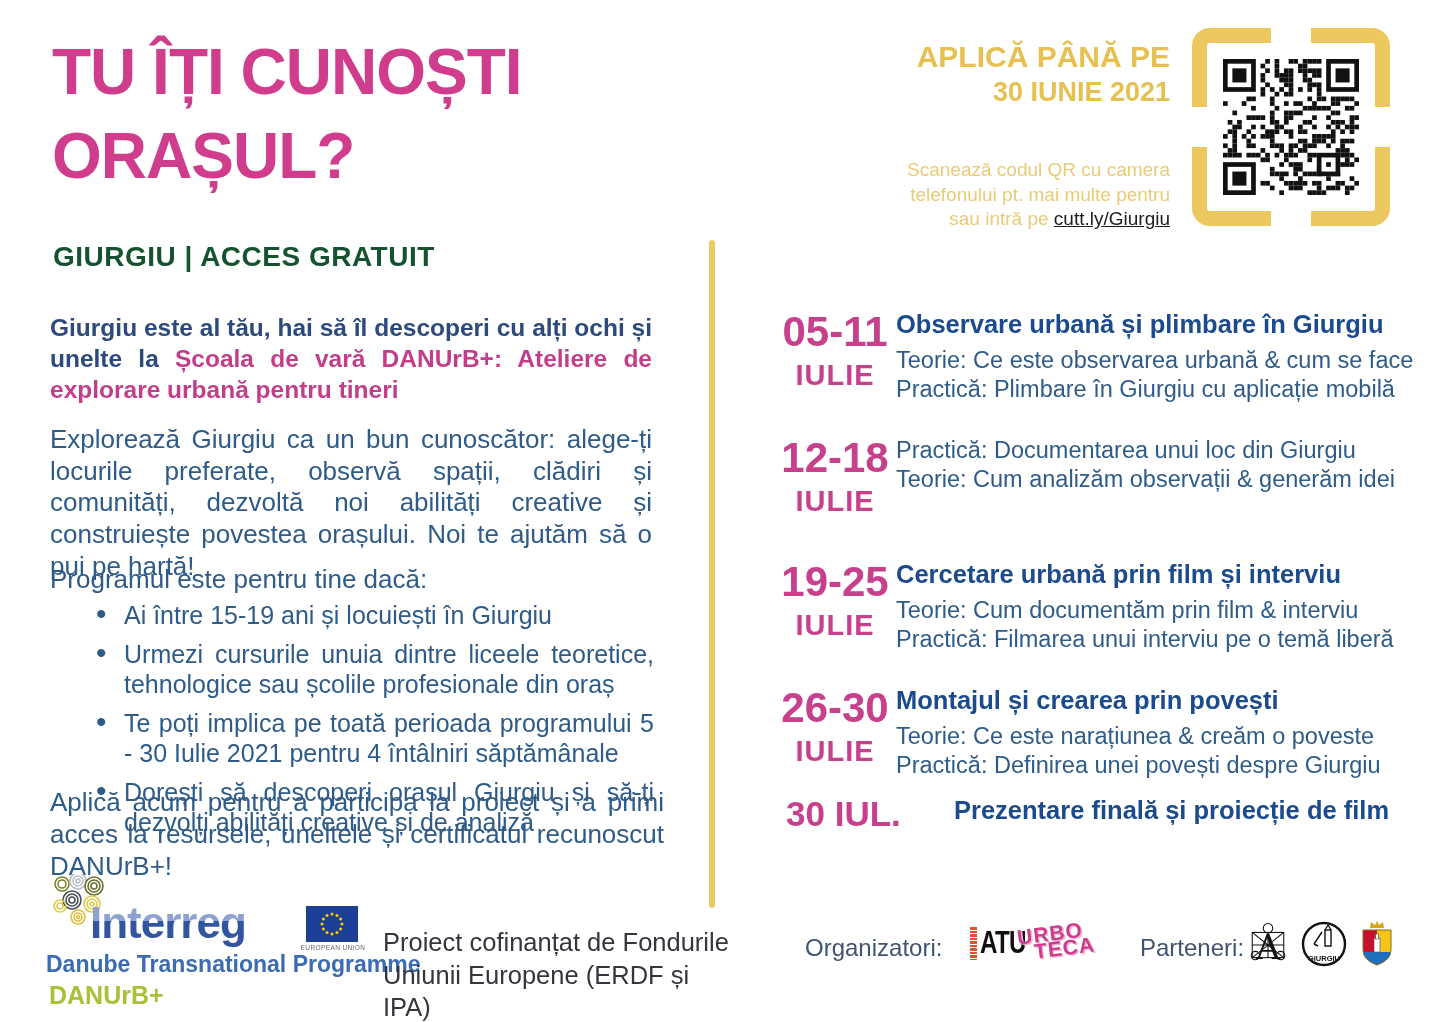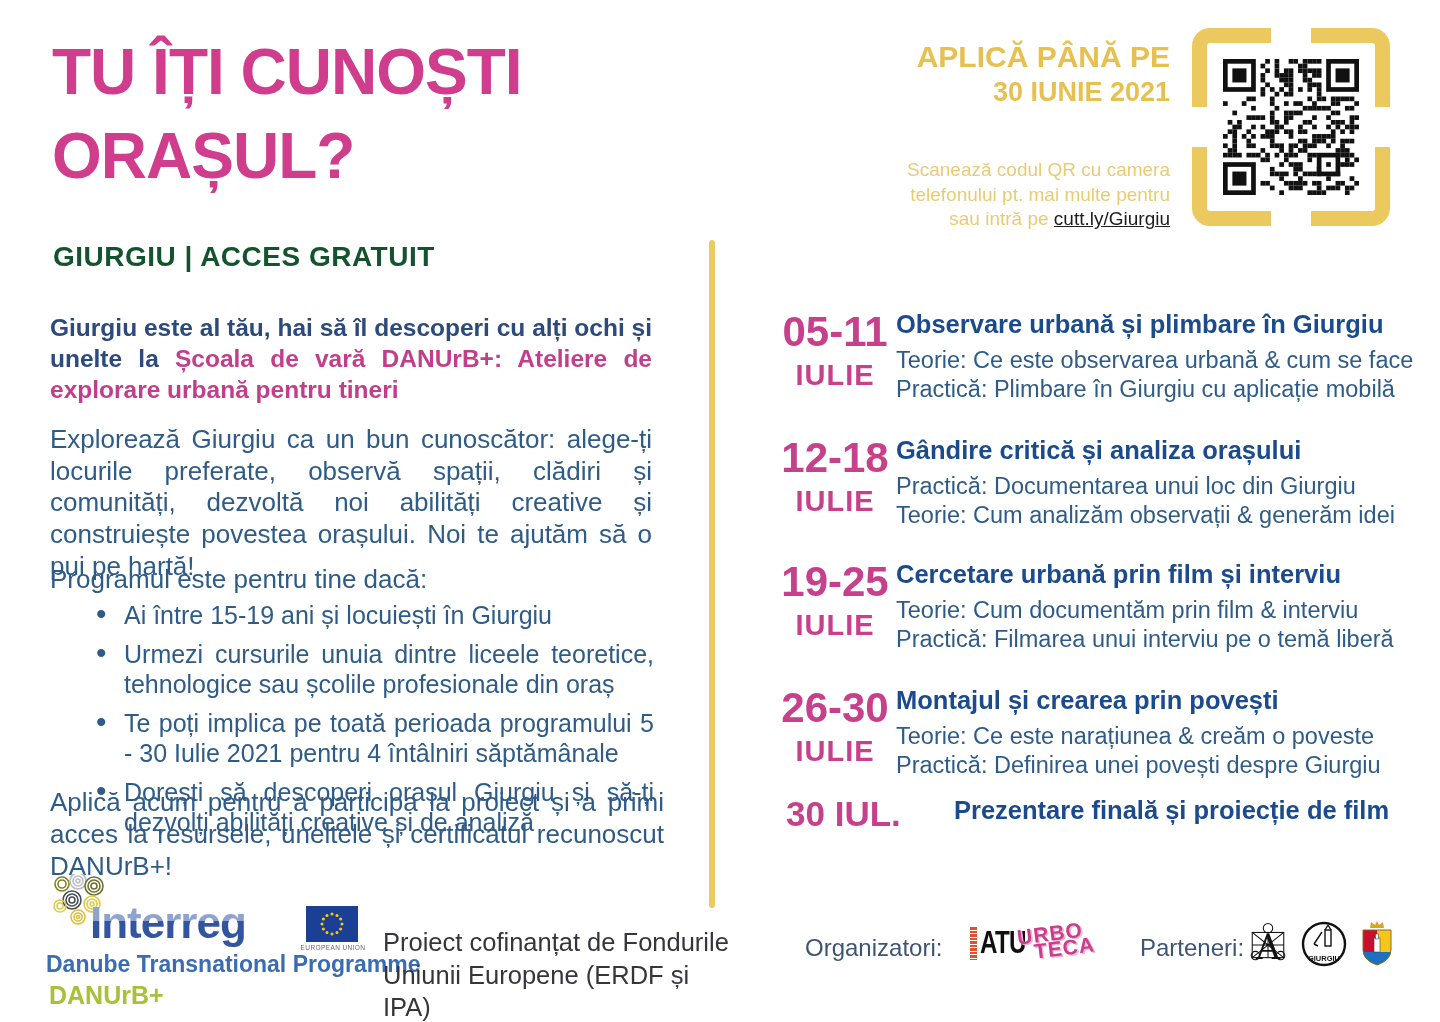--- a/index.html
+++ b/index.html
@@ -459,21 +459,20 @@
       <div class="sline">Practică: Plimbare în Giurgiu cu aplicație mobilă</div>
     </div>
   </div>
 
   <div class="abs srow r2">
     <div class="date-col">
       <span class="date">12-18</span>
       <span class="month">IULIE</span>
     </div>
     <div class="content">
-      <div class="stitle">Gândire critică și analiza orașului</div>
       <div class="sline">Practică: Documentarea unui loc din Giurgiu</div>
       <div class="sline">Teorie: Cum analizăm observații &amp; generăm idei</div>
     </div>
   </div>
 
   <div class="abs srow r3">
     <div class="date-col">
       <span class="date">19-25</span>
       <span class="month">IULIE</span>
     </div>

